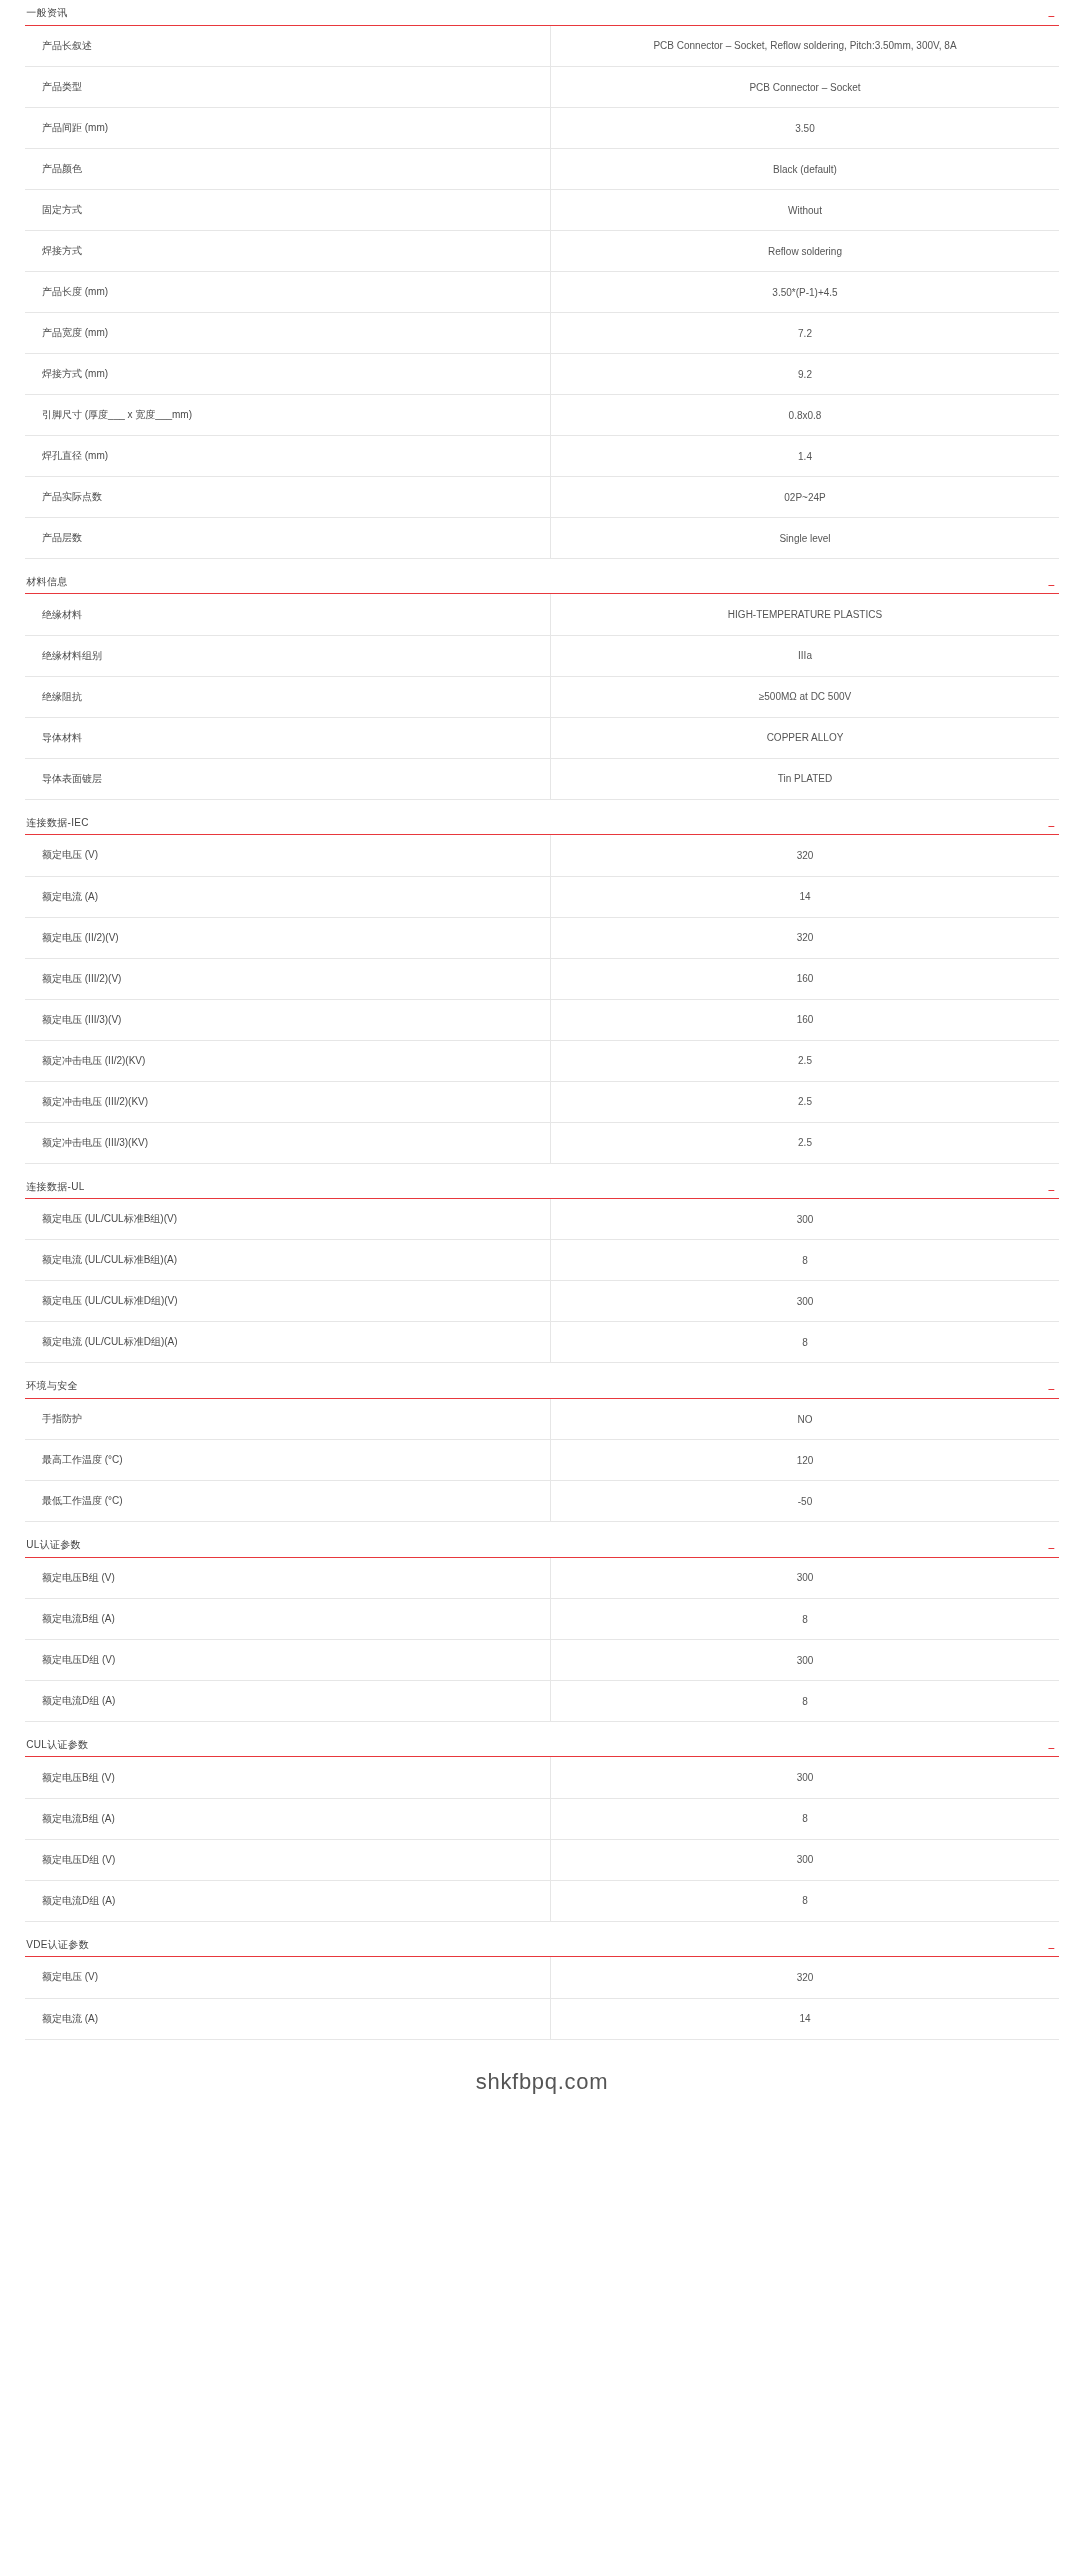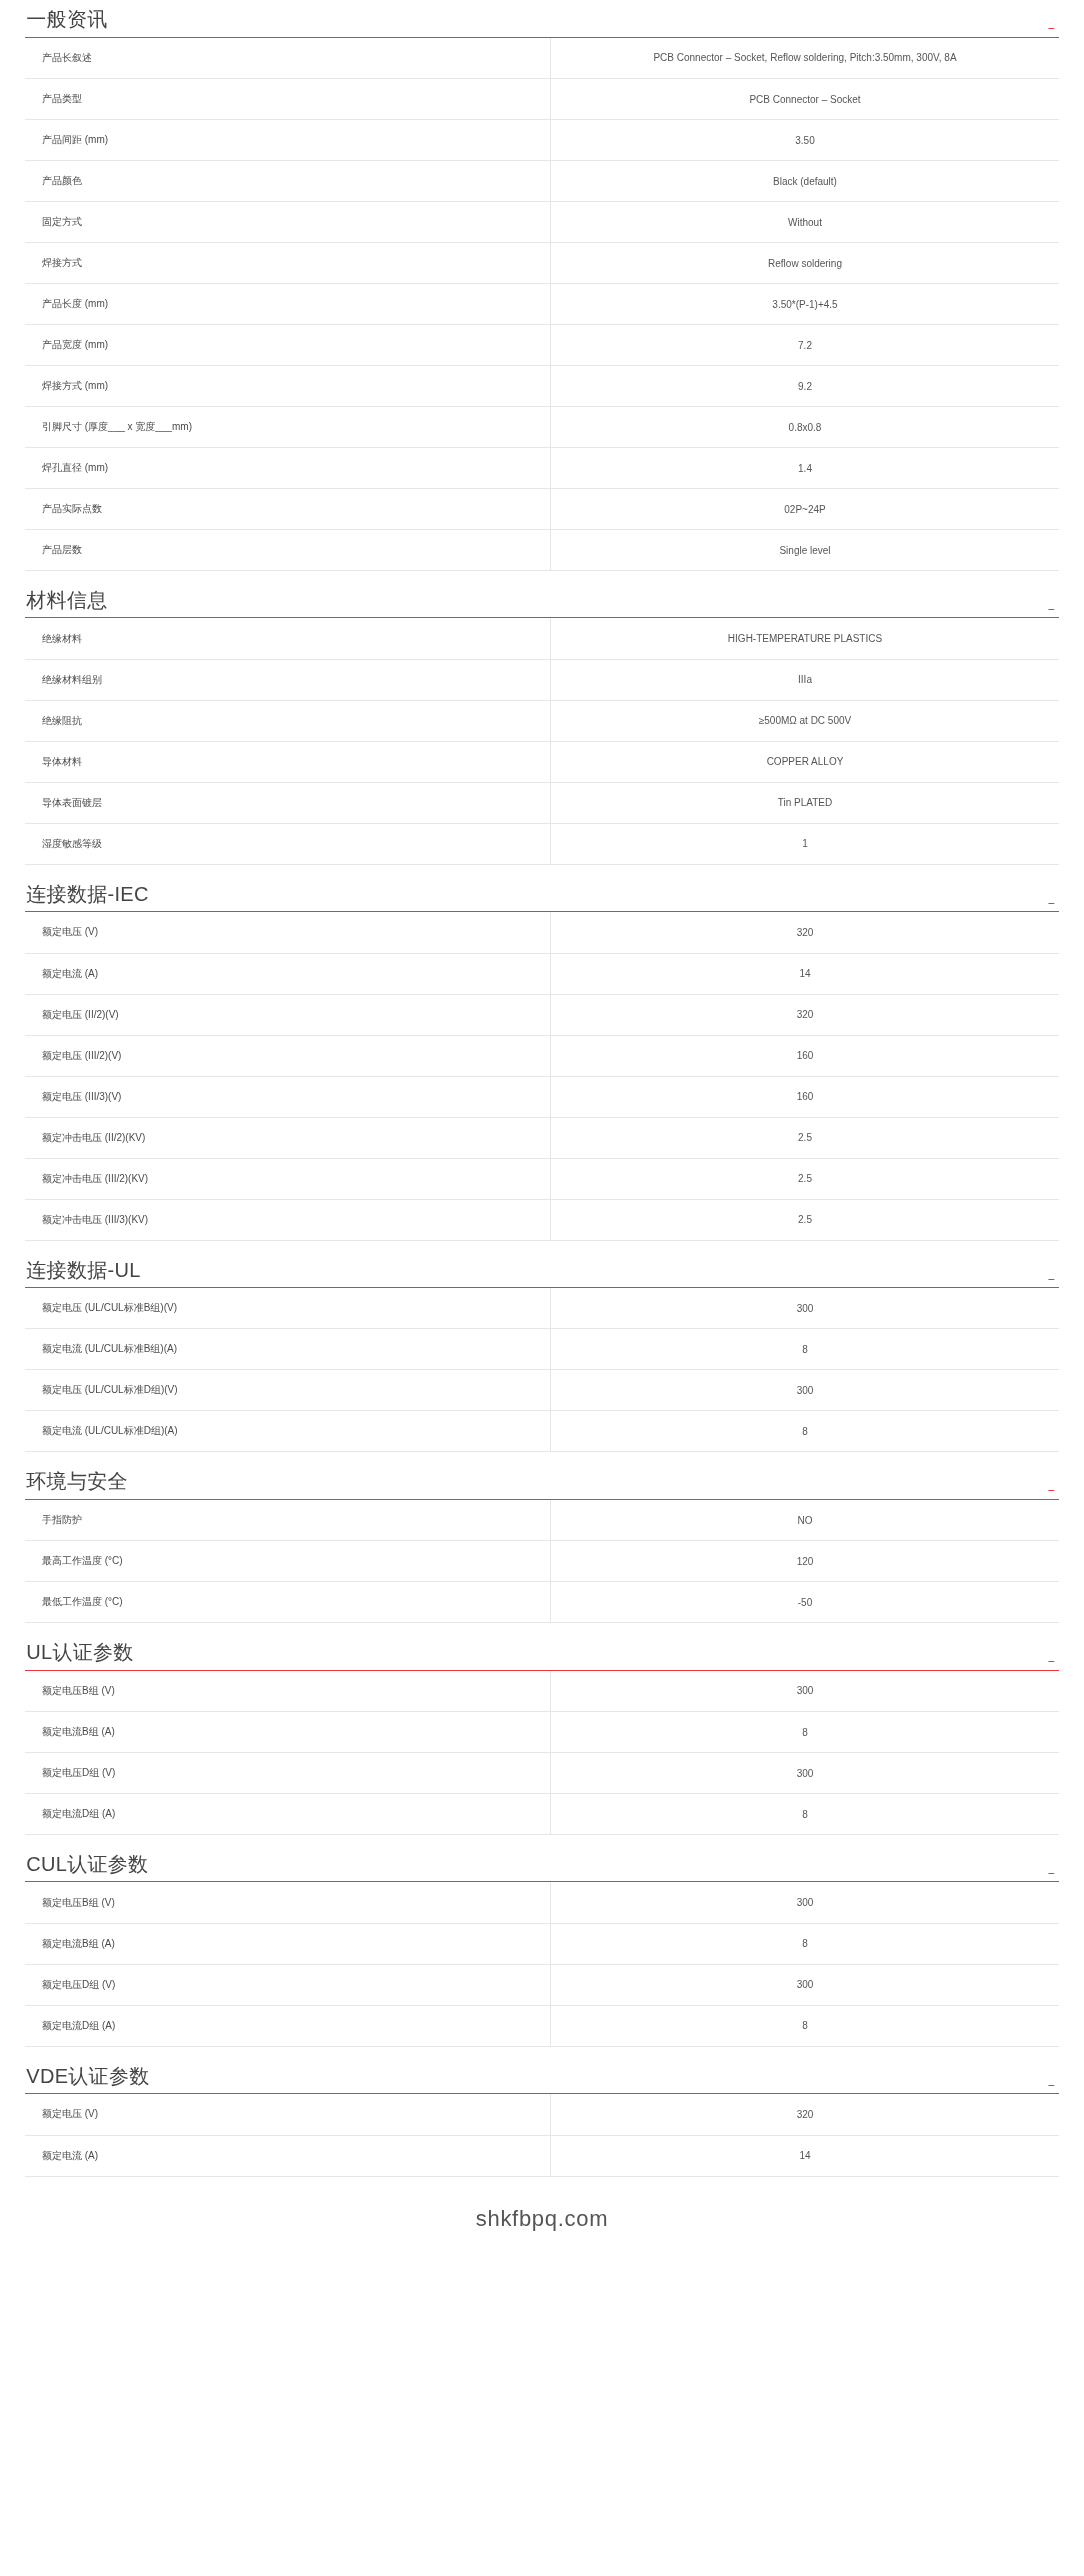--- a/index.html
+++ b/index.html
@@ -24,21 +24,21 @@
   }
   .section-header {
     position: relative;
     border-bottom: 1.3px solid #e8383d;
     padding: 0 0 5.3px 1.3px;
     display: flex;
     align-items: flex-end;
     justify-content: space-between;
   }
   .section-title {
-    font-size: 20px;
+    font-size: 10px;
     color: #444444;
     letter-spacing: 0.3px;
     line-height: 1.2;
     font-weight: normal;
   }
   .collapse-toggle {
     color: #e8383d;
     font-size: 14.5px;
     line-height: 8px;
     padding-right: 4px;
@@ -172,24 +172,20 @@
               <td class="value">≥500MΩ at DC 500V</td>
             </tr>
             <tr>
               <td class="label">导体材料</td>
               <td class="value">COPPER ALLOY</td>
             </tr>
             <tr>
               <td class="label">导体表面镀层</td>
               <td class="value">Tin PLATED</td>
             </tr>
-            <tr>
-              <td class="label">湿度敏感等级</td>
-              <td class="value">1</td>
-            </tr>
           </tbody>
         </table>
       </div>
       <div class="section">
         <div class="section-header">
           <div class="section-title">连接数据-IEC</div>
           <div class="collapse-toggle">–</div>
         </div>
         <table class="spec">
           <tbody>

